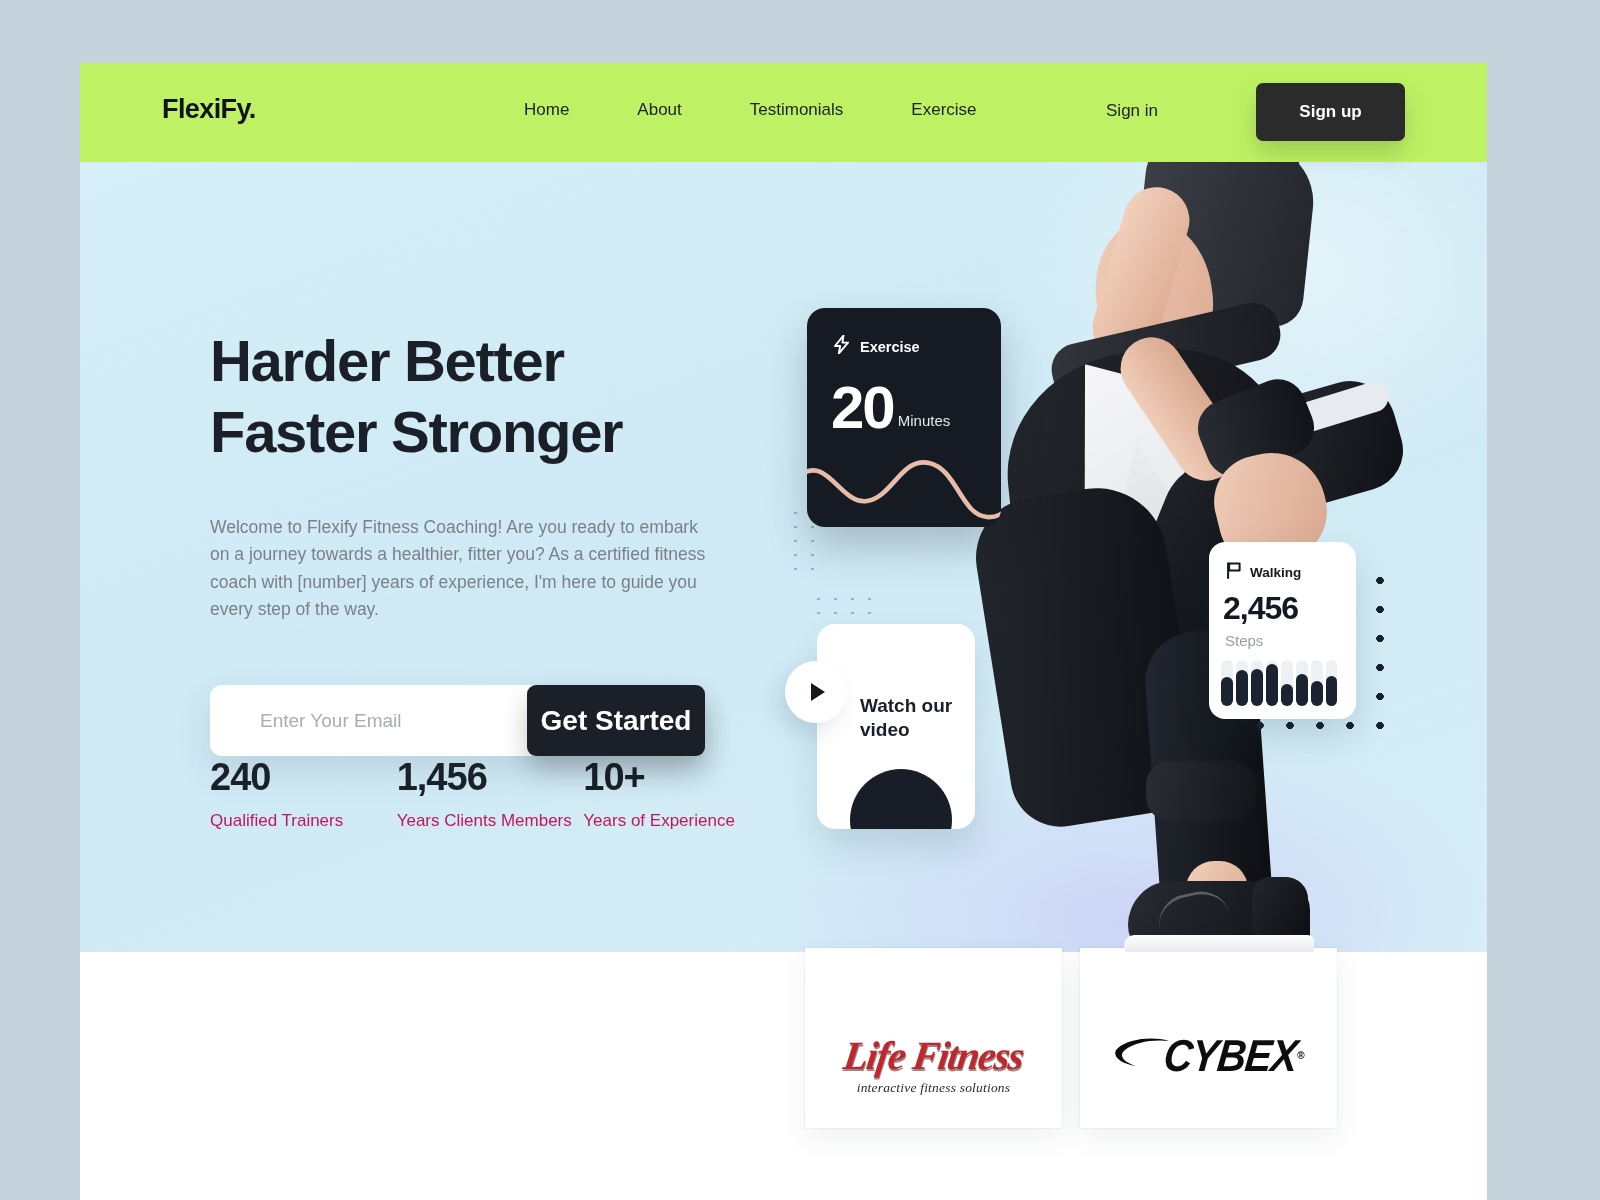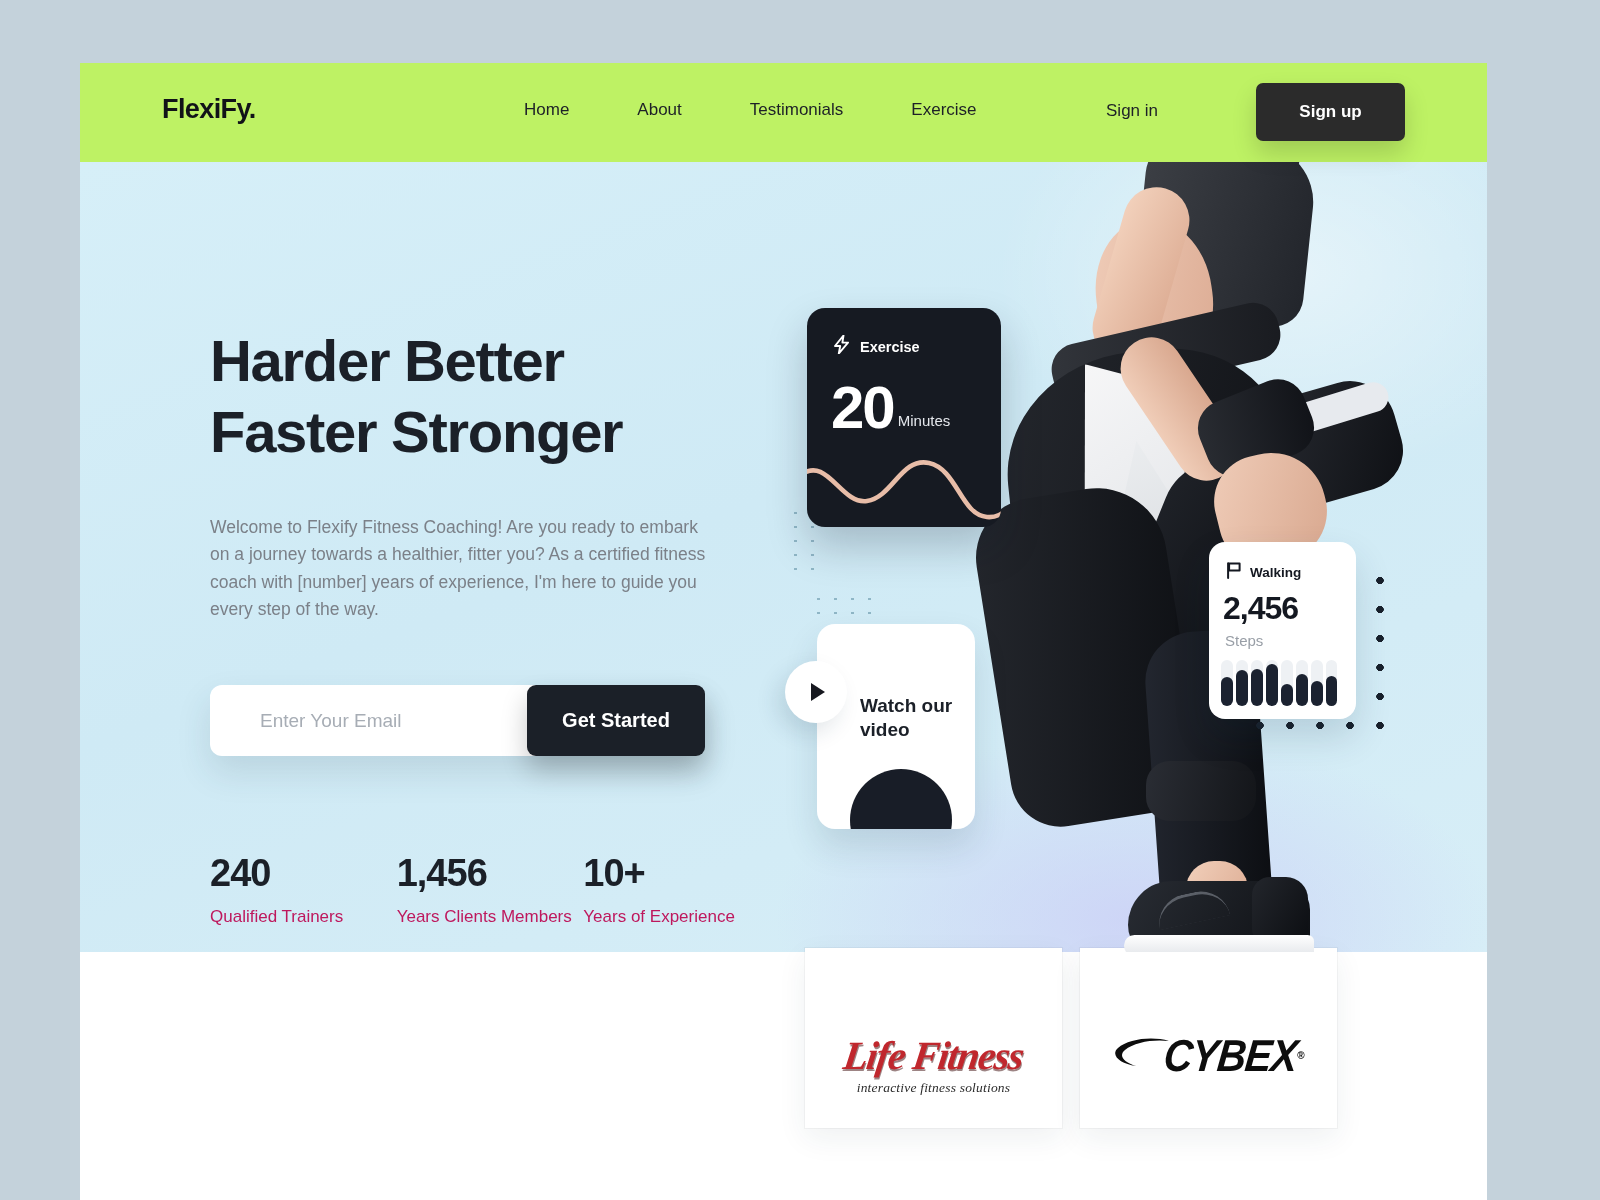--- a/index.html
+++ b/index.html
@@ -98,27 +98,27 @@
     font-family:"Liberation Sans", sans-serif;
     font-size:19px; color:#3a3f47;
   }
   .form input::placeholder { color:#a7adb5; }
   .cta {
     position:absolute; right:0px; top:0px;
     width:178px; height:71px;
     background:#1b2028; color:#fff;
     border:none; border-radius:9px;
     font-family:"Liberation Sans", sans-serif;
-    font-size:20px; font-weight:bold;
+    font-size:28px; font-weight:bold;
     cursor:pointer;
     box-shadow:0 14px 26px rgba(0,0,0,0.22);
   }
 
   
-  .stats { display:flex; margin-top:96px; }
+  .stats { display:flex; }
   .stat { width:202px; }
   .stat .num {
     font-size:38px; font-weight:bold; color:#1b2028; letter-spacing:-1px;
   }
   .stat .lbl {
     margin-top:10px; font-size:17px; line-height:1.38; color:#be185d;
   }
 
   
   .photo {

